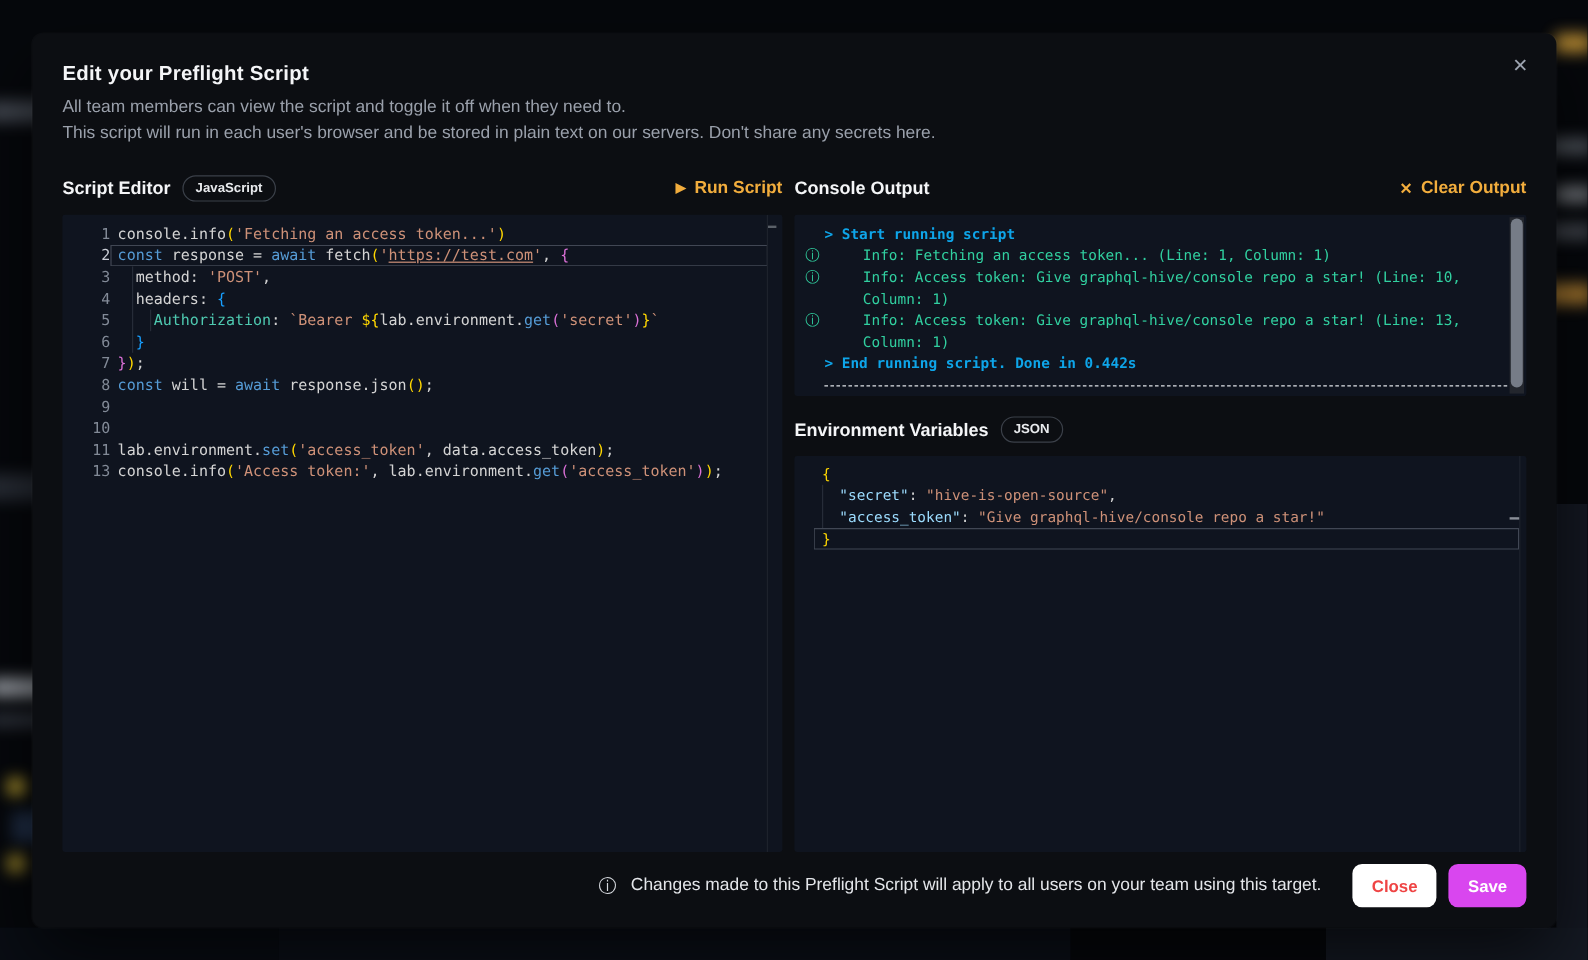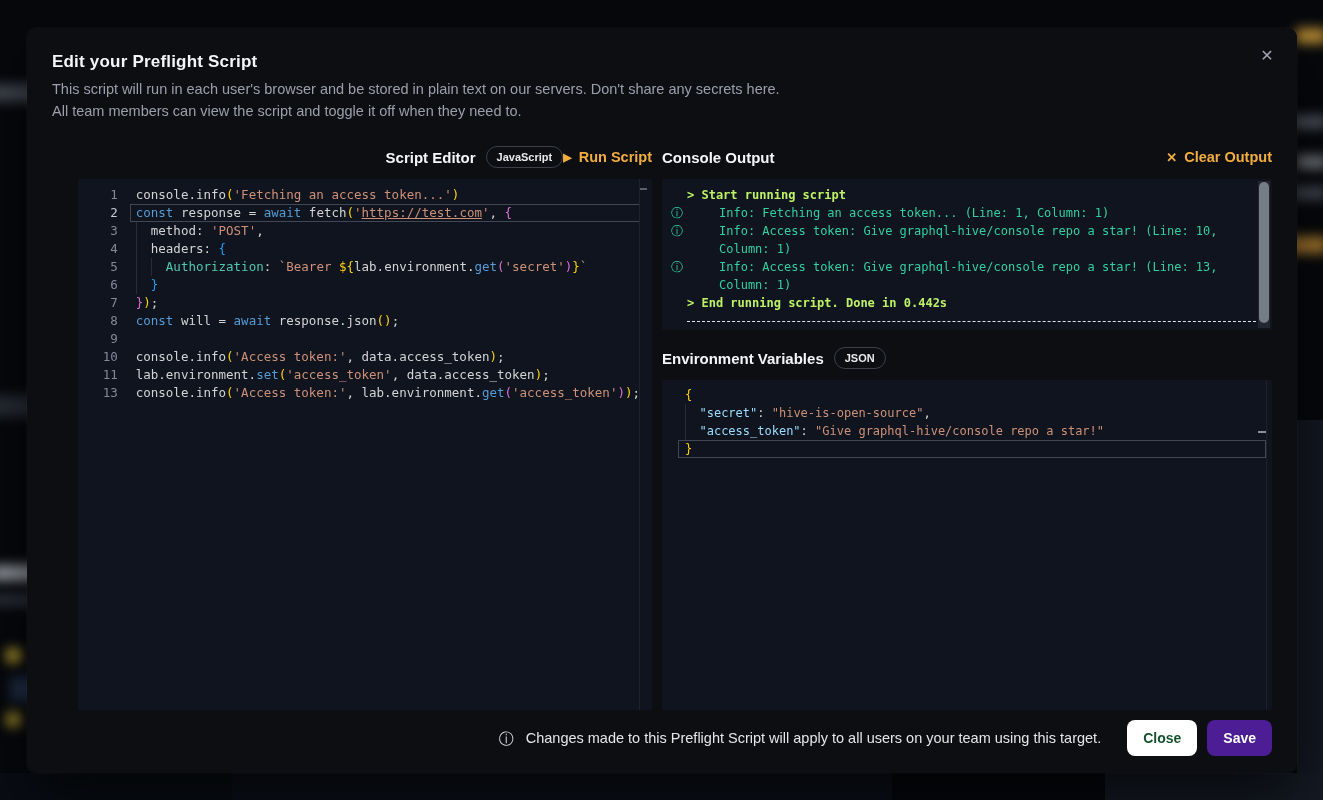--- a/index.html
+++ b/index.html
@@ -13,81 +13,81 @@
   .modal { position:absolute; left:27px; top:28px; width:1270px; height:745px;
            background:#0c0e12; border-radius:9px; padding:24px 25px;
            box-shadow:0 25px 60px rgba(0,0,0,.65), 0 0 0 1px rgba(255,255,255,.03); }
   .close-x { position:absolute; right:16px; top:14px; width:28px; height:28px; background:none;
              border:none; color:#9ca3af; font-size:16px; cursor:pointer; line-height:28px; text-align:center; }
   .title { font-size:17px; font-weight:700; color:#f4f5f7; letter-spacing:.2px; }
   .desc { font-size:14.5px; color:#9aa0ab; margin-top:7px; line-height:15px; }
   .desc:first-of-type { margin-top:10px; }
 
   .columns { display:flex; gap:10px; margin-top:26px; }
-  .col-left { width:600px; display:flex; flex-direction:column;align-items:flex-end; }
+  .col-left { width:600px; display:flex; flex-direction:column; }
   .col-right { width:610px; display:flex; flex-direction:column; }
 
   .sec-row { display:flex; align-items:center; height:24px; margin-bottom:10px; }
   .sec-title { font-size:15px; font-weight:700; color:#f4f5f7; }
   .badge { margin-left:10px; font-size:11px; font-weight:700; color:#e8eaed;
            border:1px solid #3b4049; border-radius:999px; padding:4px 10px; line-height:12px; }
   .spacer { flex:1; }
   .accent-btn { display:flex; align-items:center; gap:7px; background:none; border:none;
                 color:#f2ad3d; font-size:14.5px; font-weight:600; cursor:pointer; font-family:inherit; }
   .accent-btn .play-glyph { font-size:11px; line-height:11px; }
   .accent-btn .x-glyph { font-size:13px; line-height:13px; }
 
   .panel { background:#0f141f; border-radius:2px; position:relative; }
 
   
   .script-panel { height:531px; padding:7px 0; overflow:hidden;
                   font-family:"DejaVu Sans Mono", monospace; font-size:12.5px; }
   .cl { display:flex; height:18px; line-height:18px; white-space:pre; }
   .gutter { width:40px; flex:none; text-align:right; color:#828a97; }
-  .codewrap { flex:1; margin-left:12px; margin-right:12px; padding-left:6px; }
+  .codewrap { flex:1; margin-right:12px; padding-left:6px; }
   .cl.cur .codewrap { box-shadow:inset 0 0 0 1px #414754; }
   .cl.cur .gutter { color:#c9cdd5; }
   .guide { position:absolute; width:1px; background:#262c38; }
   .v-line { position:absolute; top:0; bottom:0; width:1px; background:#1d222c; }
   .ov-dash { position:absolute; height:2px; background:#5a6068; }
 
   .c-kw{color:#569cd6} .c-id{color:#d4d4d4} .c-str{color:#ce9178}
   .c-link{color:#ce9178; text-decoration:underline}
   .c-type{color:#4ec9b0} .c-b1{color:#ffd700} .c-b2{color:#da70d6}
   .c-b3{color:#179fff} .c-key{color:#9cdcfe}
 
   
   .console-panel { height:151px; padding:7px 16px 7px 5px; overflow:hidden;
                    font-family:"DejaVu Sans Mono", monospace; font-size:12px; }
   .con-line { display:flex; line-height:18px; }
   .con-icon { width:20px; flex:none; text-align:center; color:#31d0a0; font-size:12px; }
   .con-text { flex:1; white-space:pre-wrap; word-break:break-word; }
-  .con-line.log .con-text { color:#bef264; font-weight:700; }
+  .con-line.log .con-text { color:#0ea5e9; font-weight:700; }
   .con-line.info .con-text { color:#31d0a0;margin-left:32px; }
   .con-sep { flex:1; border-top:1px dashed #dfe2e7; margin-top:9px; }
   .scrollbar { position:absolute; top:2px; bottom:2px; right:2px; width:12px; background:#23262d; }
   .scrollbar .thumb { position:absolute; left:1px; right:1px; top:1px; height:141px;
                       background:#767c87; border-radius:6px; }
 
   
   .env-row { margin-top:16px; margin-bottom:10px; }
   .env-panel { flex:1; padding:6px 0; overflow:hidden;
                font-family:"DejaVu Sans Mono", monospace; font-size:12px; }
   .env-line { display:flex; height:18px; line-height:18px; white-space:pre;
               margin:0 6px 0 16px; padding-left:7px; }
   .env-line.cur { box-shadow:inset 0 0 0 1px #414754; }
 
   
   .footer { display:flex; align-items:center; justify-content:flex-end; gap:12px; margin-top:8px; height:40px; }
   .note-icon { color:#d6d9de; font-size:15px; line-height:15px; }
   .note { color:#e4e6ea; font-size:14.5px; margin-right:14px; }
   .btn { height:36px; border:none; border-radius:8px; font-size:14px; font-weight:600;
          font-family:inherit; cursor:pointer; padding:0 16px; }
-  .btn-close { background:#ffffff; color:#14532d; }
-  .btn-save { background:#4c1d95; color:#ffffff; margin-left:-2px; }
+  .btn-close { background:#ffffff; color:#ef4444; }
+  .btn-save { background:#d946ef; color:#ffffff; margin-left:-2px; }
 </style>
 </head>
 <body>
 
 <div>
   <div class="bg-blur" style="left:-10px;top:84px;width:62px;height:18px;background:#8b93a2;opacity:.45"></div>
   <div class="bg-blur" style="left:-12px;top:395px;width:70px;height:22px;background:#49505e;opacity:.5"></div>
   <div class="bg-blur" style="left:-8px;top:565px;width:82px;height:16px;background:#c7ccd4;opacity:.75"></div>
   <div class="bg-blur" style="left:-8px;top:594px;width:60px;height:12px;background:#5a6170;opacity:.5"></div>
   <div class="bg-blur" style="left:6px;top:648px;width:15px;height:15px;background:#e0c038;opacity:.8;border-radius:4px"></div>
@@ -103,22 +103,22 @@
   <div style="position:absolute;left:1105px;top:773px;width:218px;height:27px;background:#151a24"></div>
   <div style="position:absolute;left:0;top:773px;width:232px;height:27px;background:#090d14"></div>
 </div>
 
 <div class="modal">
   <button class="close-x">
     <span>✕</span>
   </button>
 
   <div class="title">Edit your Preflight Script</div>
+  <p class="desc">All team members can view the script and toggle it off when they need to.</p>
   <p class="desc">This script will run in each user's browser and be stored in plain text on our servers. Don't share any secrets here.</p>
-  <p class="desc">All team members can view the script and toggle it off when they need to.</p>
 
   <div class="columns">
 
     <div class="col-left">
       <div class="sec-row">
         <span class="sec-title">Script Editor</span>
         <span class="badge">JavaScript</span>
         <span class="spacer"></span>
         <button class="accent-btn">
           <span class="play-glyph">▶</span>
@@ -129,21 +129,21 @@
         <div id="script-lines">
             <div class="cl"><span class="gutter">1</span><span class="codewrap"><span class="c-id">console.info</span><span class="c-b1">(</span><span class="c-str">'Fetching an access token...'</span><span class="c-b1">)</span></span></div>
             <div class="cl cur"><span class="gutter">2</span><span class="codewrap"><span class="c-kw">const</span><span class="c-id"> response = </span><span class="c-kw">await</span><span class="c-id"> fetch</span><span class="c-b1">(</span><span class="c-str">'</span><span class="c-link">https://test.com</span><span class="c-str">'</span><span class="c-id">, </span><span class="c-b2">{</span></span></div>
             <div class="cl"><span class="gutter">3</span><span class="codewrap"><span class="c-id">  method: </span><span class="c-str">'POST'</span><span class="c-id">,</span></span></div>
             <div class="cl"><span class="gutter">4</span><span class="codewrap"><span class="c-id">  headers: </span><span class="c-b3">{</span></span></div>
             <div class="cl"><span class="gutter">5</span><span class="codewrap"><span class="c-id">    </span><span class="c-type">Authorization</span><span class="c-id">: </span><span class="c-str">`Bearer </span><span class="c-b1">${</span><span class="c-id">lab.environment.</span><span class="c-kw">get</span><span class="c-b2">(</span><span class="c-str">'secret'</span><span class="c-b2">)</span><span class="c-b1">}</span><span class="c-str">`</span></span></div>
             <div class="cl"><span class="gutter">6</span><span class="codewrap"><span class="c-id">  </span><span class="c-b3">}</span></span></div>
             <div class="cl"><span class="gutter">7</span><span class="codewrap"><span class="c-b2">}</span><span class="c-b1">)</span><span class="c-id">;</span></span></div>
             <div class="cl"><span class="gutter">8</span><span class="codewrap"><span class="c-kw">const</span><span class="c-id"> will = </span><span class="c-kw">await</span><span class="c-id"> response.json</span><span class="c-b1">()</span><span class="c-id">;</span></span></div>
             <div class="cl"><span class="gutter">9</span><span class="codewrap"></span></div>
-            <div class="cl"><span class="gutter">10</span><span class="codewrap"><span class="c-id">console.info</span><span class="c-b1">(</span><span class="c-str">'Access token:'</span><span class="c-id">, data.access_token</span><span class="c-b1">)</span><span class="c-id">;</span></span></div>
+            <div class="cl"><span class="gutter">10</span></div>
             <div class="cl"><span class="gutter">11</span><span class="codewrap"><span class="c-id">lab.environment.</span><span class="c-kw">set</span><span class="c-b1">(</span><span class="c-str">'access_token'</span><span class="c-id">, data.access_token</span><span class="c-b1">)</span><span class="c-id">;</span></span></div>
             <div class="cl"><span class="gutter">13</span><span class="codewrap"><span class="c-id">console.info</span><span class="c-b1">(</span><span class="c-str">'Access token:'</span><span class="c-id">, lab.environment.</span><span class="c-kw">get</span><span class="c-b2">(</span><span class="c-str">'access_token'</span><span class="c-b2">)</span><span class="c-b1">)</span><span class="c-id">;</span></span></div>
           </div>
         <div class="guide" style="left:58px;top:43px;height:72px"></div>
         <div class="guide" style="left:73px;top:79px;height:18px"></div>
         <div class="v-line" style="right:12px"></div>
         <div class="ov-dash" style="right:5px;top:9px;width:7px"></div>
       </div>
     </div>
 

